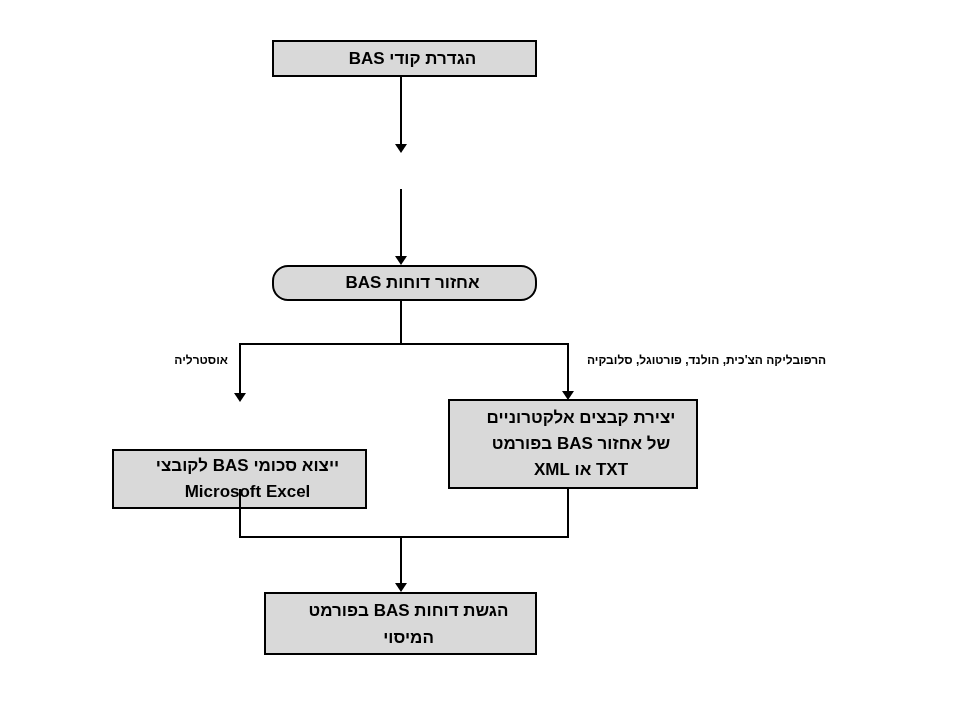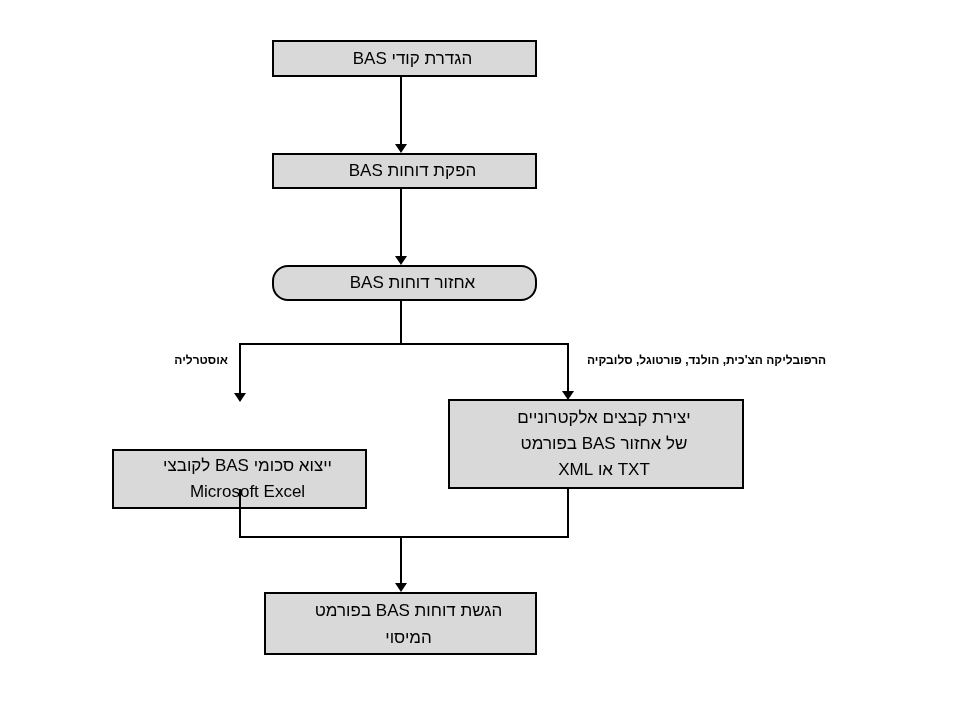--- a/index.html
+++ b/index.html
@@ -5,21 +5,21 @@
   html,body{margin:0;padding:0;}
   body{
     width:960px;height:720px;background:#ffffff;position:relative;
     font-family:"Liberation Sans",sans-serif;color:#000;
   }
   .canvas{position:absolute;left:0;top:0;width:960px;height:720px;background:#ffffff;overflow:hidden;}
   .box{
     position:absolute;box-sizing:border-box;
     background:#d9d9d9;border:2px solid #000;
     display:flex;flex-direction:column;justify-content:center;align-items:center;
-    font-weight:normal;font-size:17px;line-height:26px;
+    font-weight:bold;font-size:17px;line-height:26px;
     direction:rtl;color:#000;padding-left:16px;
   }
   .box .bline{display:block;white-space:nowrap;}
   .line{position:absolute;background:#000;}
   .vline{width:1.5px;}
   .hline{height:1.5px;}
   .arrow-down{
     position:absolute;width:0;height:0;
     border-left:6px solid transparent;border-right:6px solid transparent;
     border-top:9px solid #000;
@@ -32,34 +32,31 @@
 </style>
 </head>
 <body>
 
 <div class="canvas">
 
   <div class="box" style="left:272px;top:40px;width:265px;height:37px;">
     <span class="bline">הגדרת קודי BAS</span>
   </div>
 
-  <div class="box" style="left:272px;top:153px;width:265px;height:36px;">
-    <span class="bline">הפקת דוחות BAS</span>
-  </div>
 
   <div class="box" style="left:272px;top:265px;width:265px;height:36px;border-radius:16px;">
     <span class="bline">אחזור דוחות BAS</span>
   </div>
 
   <div class="box" style="left:112px;top:402px;width:255px;height:60px;margin-top:47px;">
     <span class="bline">ייצוא סכומי BAS לקובצי</span>
     <span class="bline">Microsoft Excel</span>
   </div>
 
-  <div class="box" style="left:448px;top:399px;width:296px;height:90px;">
+  <div class="box" style="left:448px;top:399px;width:250px;height:90px;">
     <span class="bline">יצירת קבצים אלקטרוניים</span>
     <span class="bline">של אחזור BAS בפורמט</span>
     <span class="bline">TXT או XML</span>
   </div>
 
   <div class="box" style="left:264px;top:592px;width:273px;height:63px;line-height:27px;">
     <span class="bline">הגשת דוחות BAS בפורמט</span>
     <span class="bline">המיסוי</span>
   </div>
 

